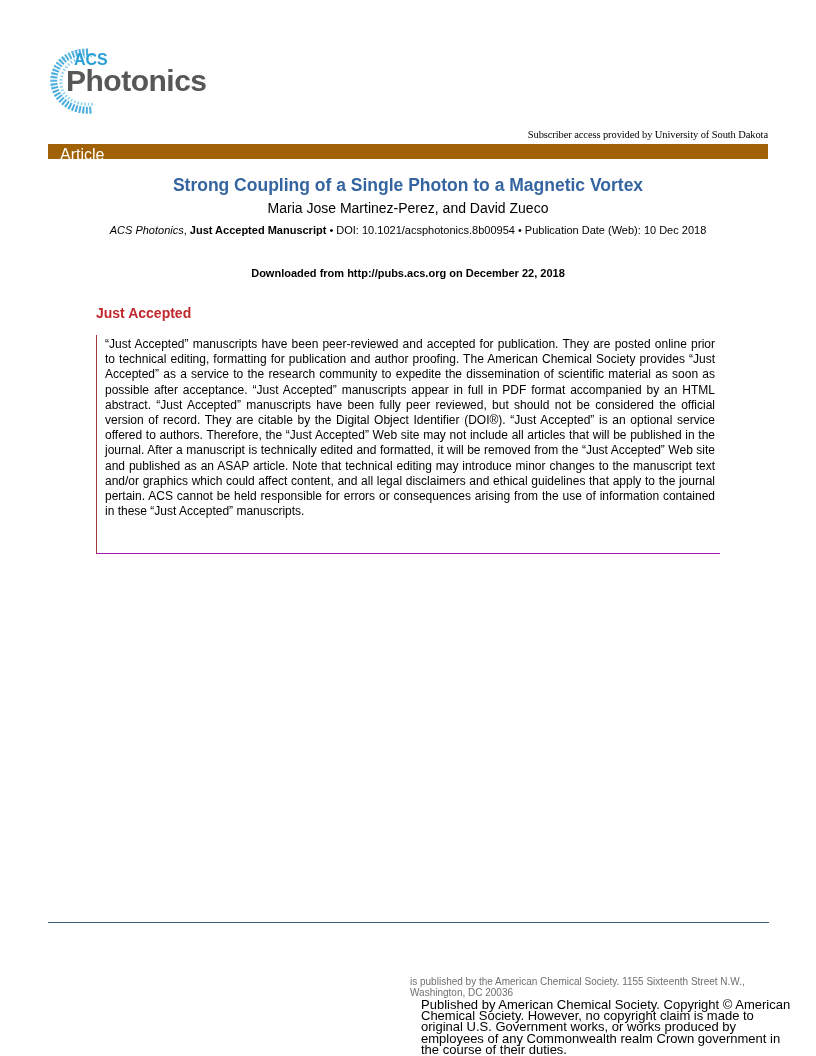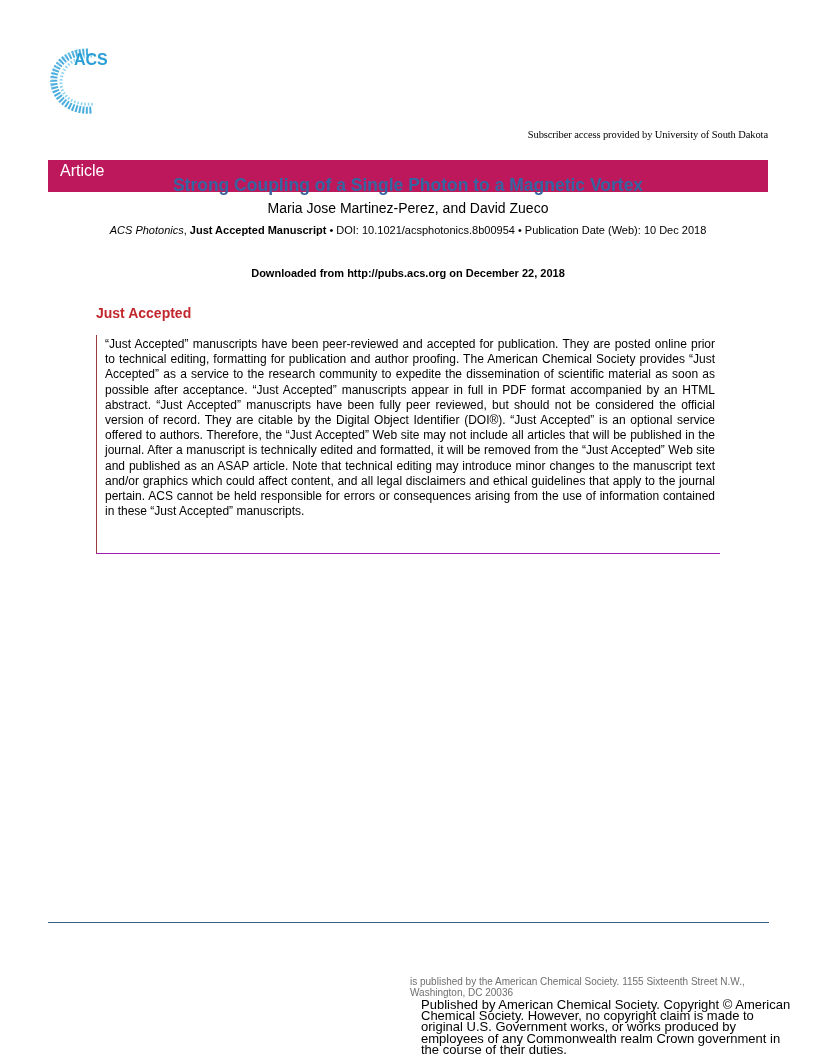--- a/index.html
+++ b/index.html
@@ -7,21 +7,21 @@
     .abs { position: absolute; }
 
     
     .logo { left: 48px; top: 40px; width: 160px; height: 80px; }
     .logo svg { display: block; }
     .logo-acs { position: absolute; left: 26px; top: 11px; font-size: 16px; font-weight: bold; color: #2a9fd6; letter-spacing: 0px; }
     .logo-photonics { position: absolute; left: 18px; top: 24px; font-size: 30px; font-weight: bold; color: #555759; letter-spacing: -0.5px; }
 
     .subscriber { right: 48px; top: 129px; font-size: 10.5px; color: #000; letter-spacing: -0.1px; font-family: Liberation Serif, serif; }
 
-    .banner { left: 48px; top: 160px; width: 720px; height: 32px; background: #be185d; }
+    .banner { left: 48px; top: 144px; width: 720px; height: 15px; background: #a16207; }
     .banner span { position: absolute; left: 12px; top: 2px; font-size: 16px; color: #fff; }
 
     .title { left: 0; width: 816px; top: 175px; text-align: center; font-size: 17.5px; font-weight: bold; color: #3565a0; }
     .authors { left: 0; width: 816px; top: 200px; text-align: center; font-size: 14px; color: #000; }
     .citation { left: 0; width: 816px; top: 224px; text-align: center; font-size: 11px; color: #000; }
     .citation i { font-style: italic; }
     .citation b { font-weight: bold; }
     .downloaded { left: 0; width: 816px; top: 243px; text-align: center; font-size: 11px; font-weight: bold; color: #000; margin-top: 24px; }
 
     .ja-heading { left: 96px; top: 305px; font-size: 14px; font-weight: bold; color: #c1272d; }
@@ -37,20 +37,21 @@
 </head>
 <body>
 
 <div class="abs logo">
   <svg width="70" height="80" viewBox="0 0 70 80" style="position:absolute;left:0;top:0;">
     <path d="M40 12 C18 12, 4 26, 6 44 C8 60, 24 72, 44 70" fill="none" stroke="#2a9fd6" stroke-width="7" stroke-dasharray="2 1.5" opacity="0.85"></path>
     <path d="M44 16 C26 16, 12 28, 13 44 C14 58, 28 66, 46 64" fill="none" stroke="#5bbde8" stroke-width="3" stroke-dasharray="1.5 2" opacity="0.7"></path>
     <path d="M30 10 C14 16, 2 30, 4 48" fill="none" stroke="#8fd3f2" stroke-width="2" stroke-dasharray="1 2" opacity="0.8"></path>
   </svg>
   <span class="logo-acs">ACS</span>
+  <span class="logo-photonics">Photonics</span>
 </div>
 
 <div class="abs subscriber">Subscriber access provided by University of South Dakota</div>
 
 <div class="abs banner">
   <span>Article</span>
 </div>
 
 <div class="abs title">Strong Coupling of a Single Photon to a Magnetic Vortex</div>
 <div class="abs authors">Maria Jose Martinez-Perez, and David Zueco</div>

